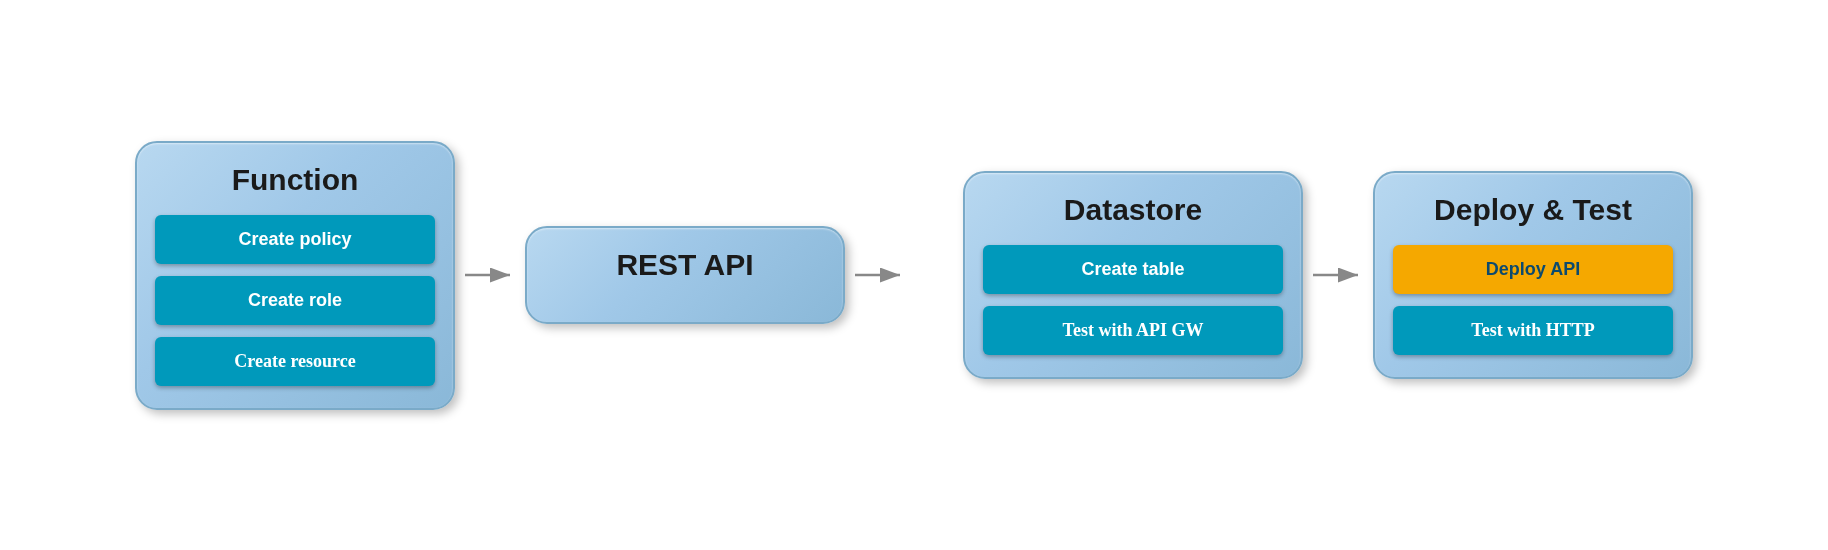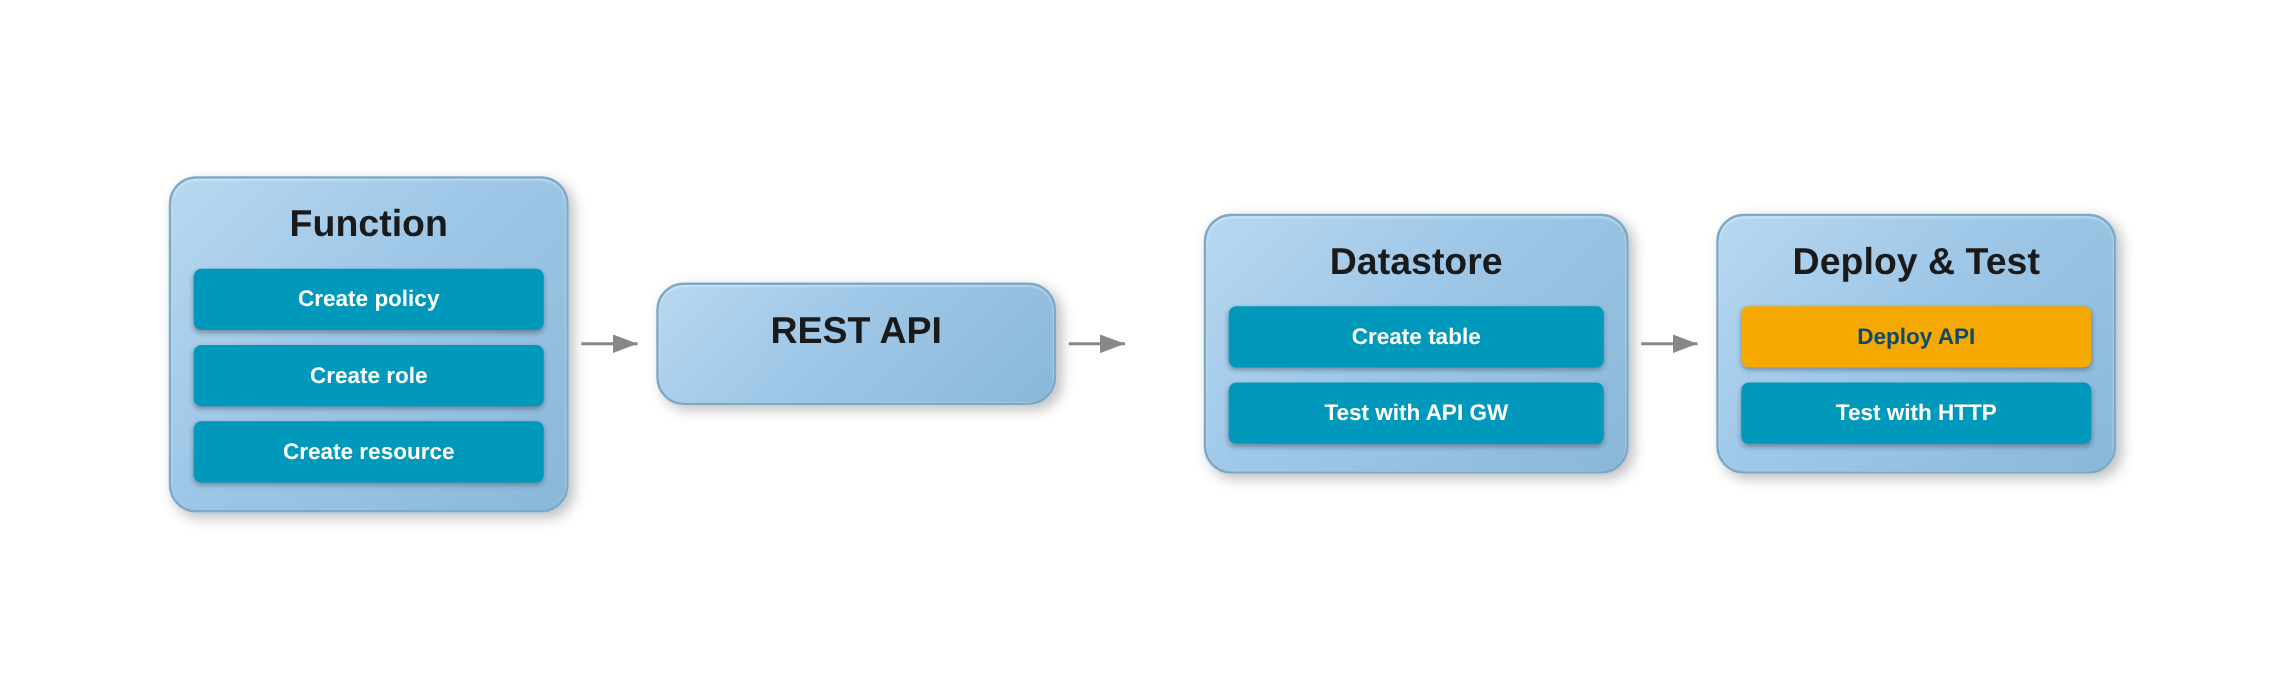--- a/index.html
+++ b/index.html
@@ -51,20 +51,21 @@
       font-size: 18px;
       font-weight: bold;
       border-radius: 6px;
       border: none;
       cursor: pointer;
       box-shadow: 0 2px 4px rgba(0,0,0,0.3);
     }
 
     .btn:last-child {
       margin-bottom: 0;
+      font-family: Liberation Serif, serif;
     }
 
     .btn-orange {
       background: #f5a800;
       color: #0c4a6e;
     }
 
     .arrow {
       display: flex;
       align-items: center;

